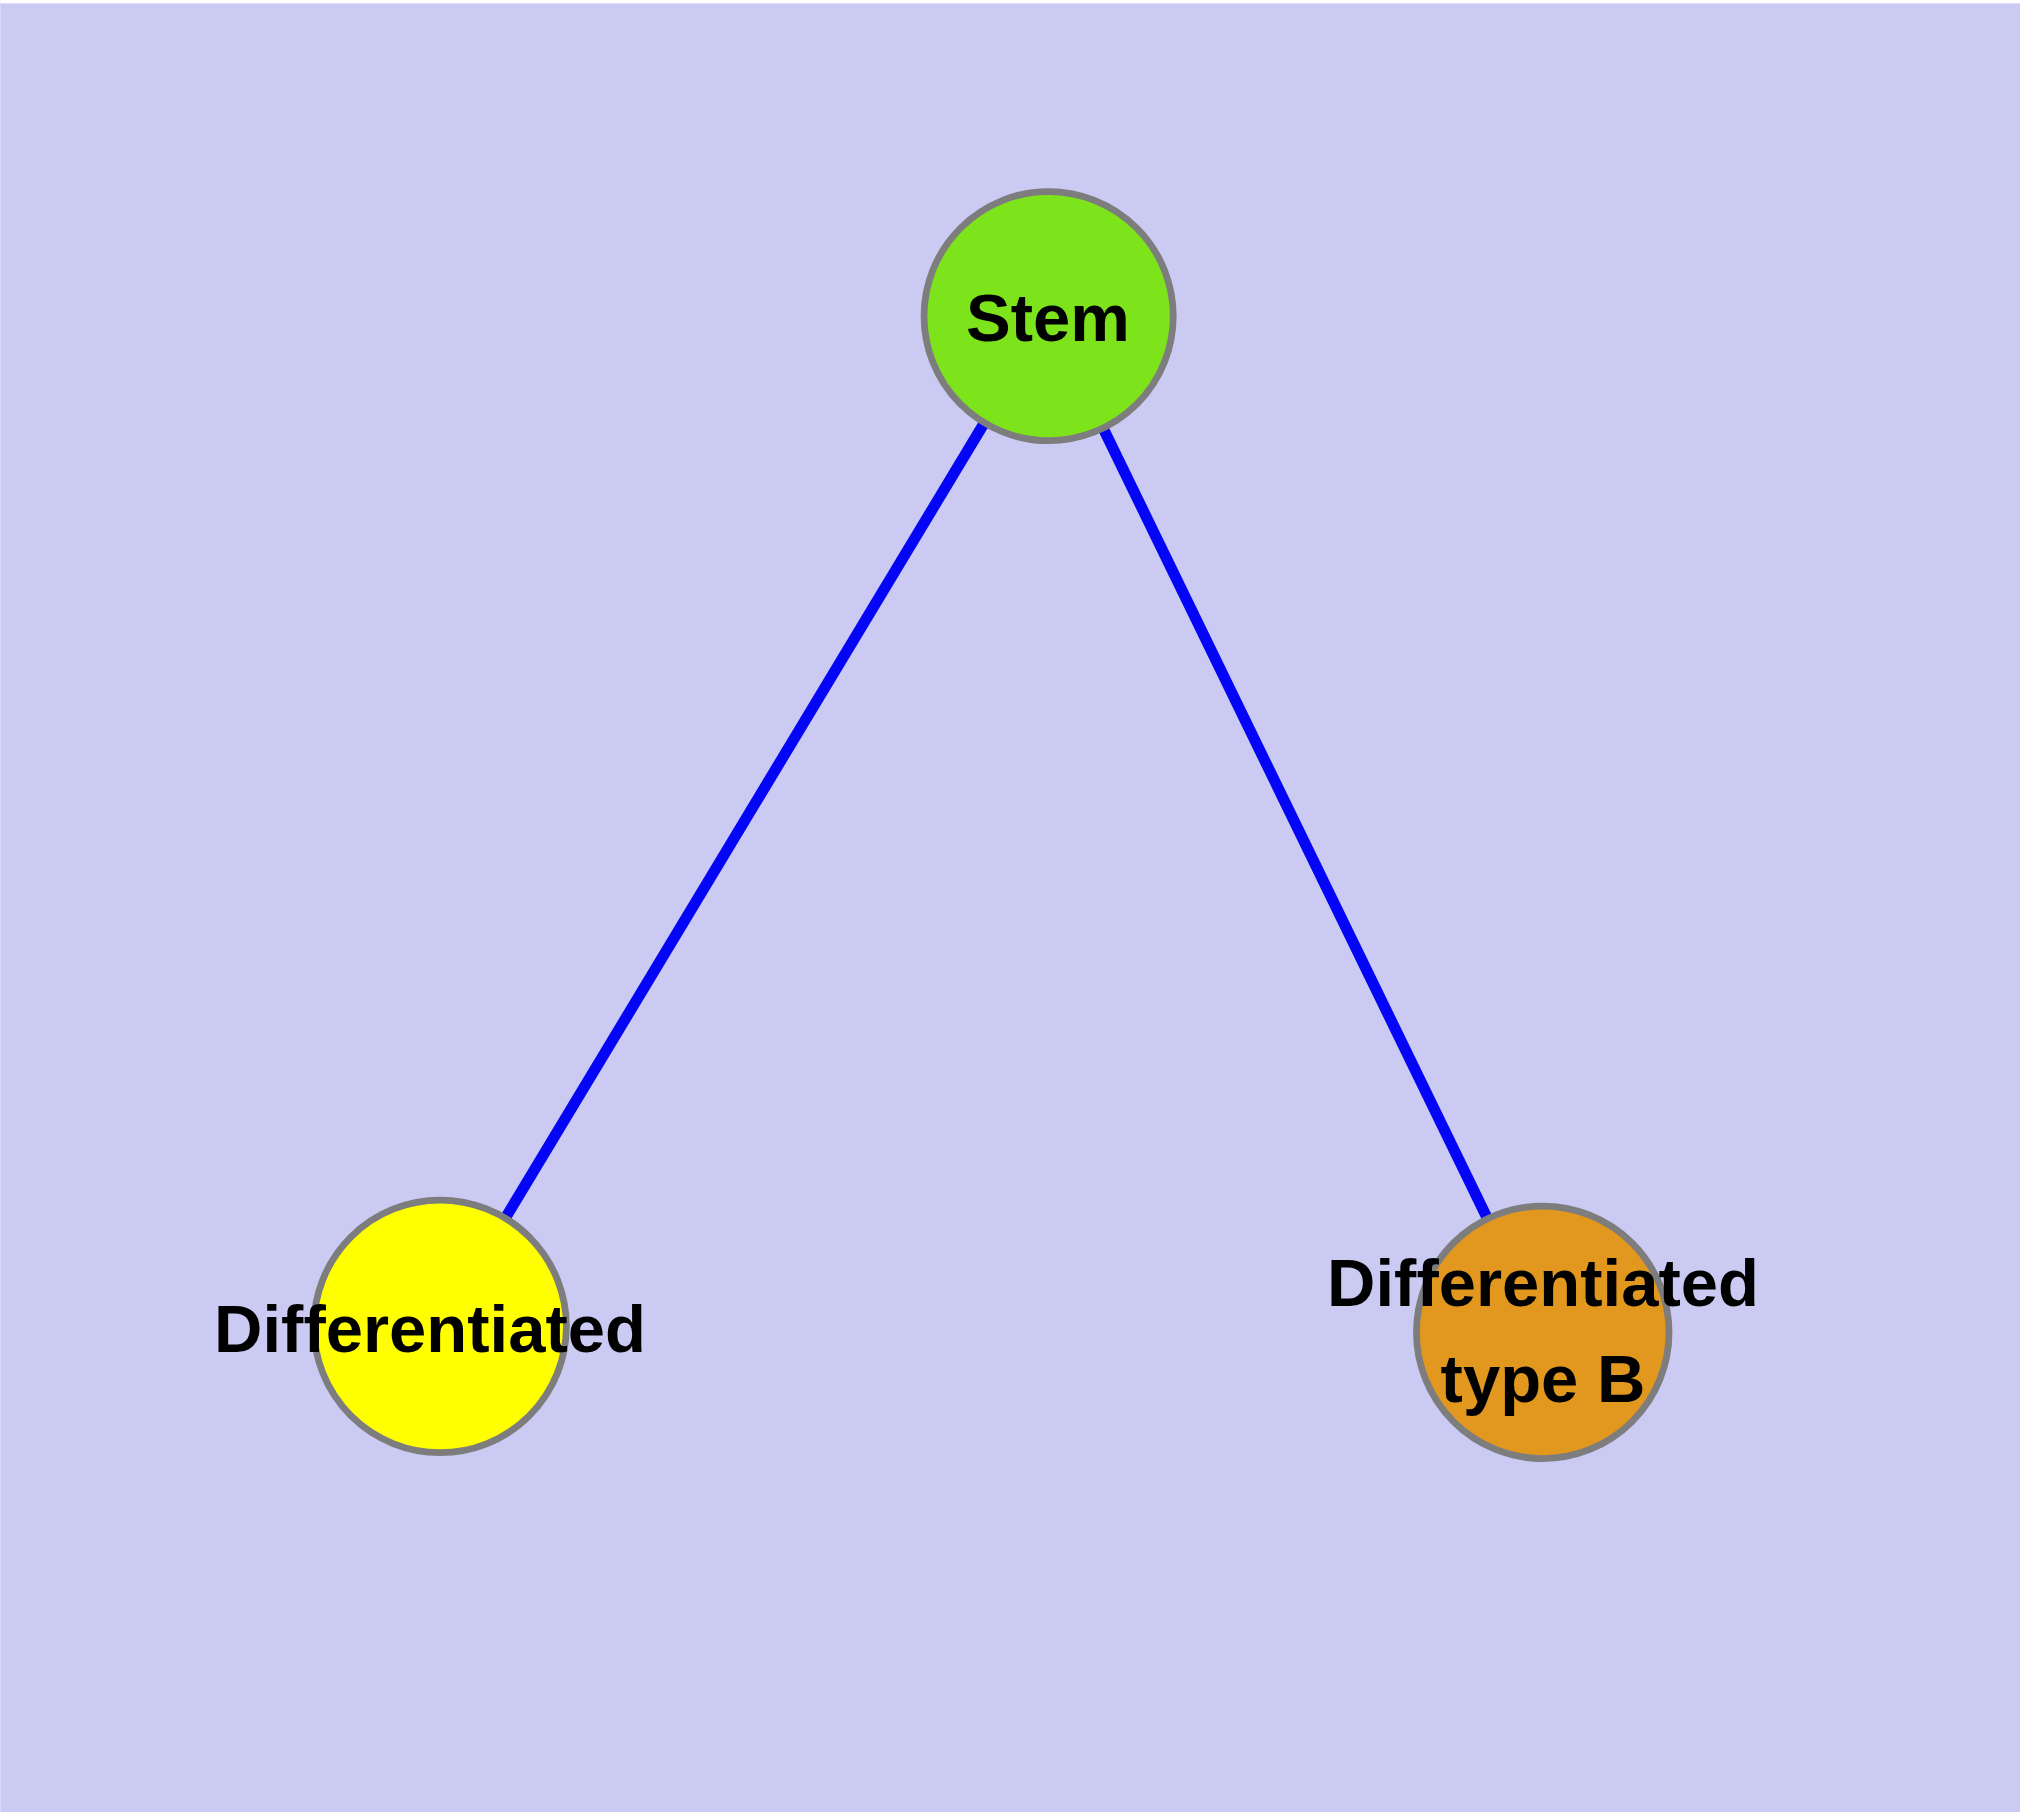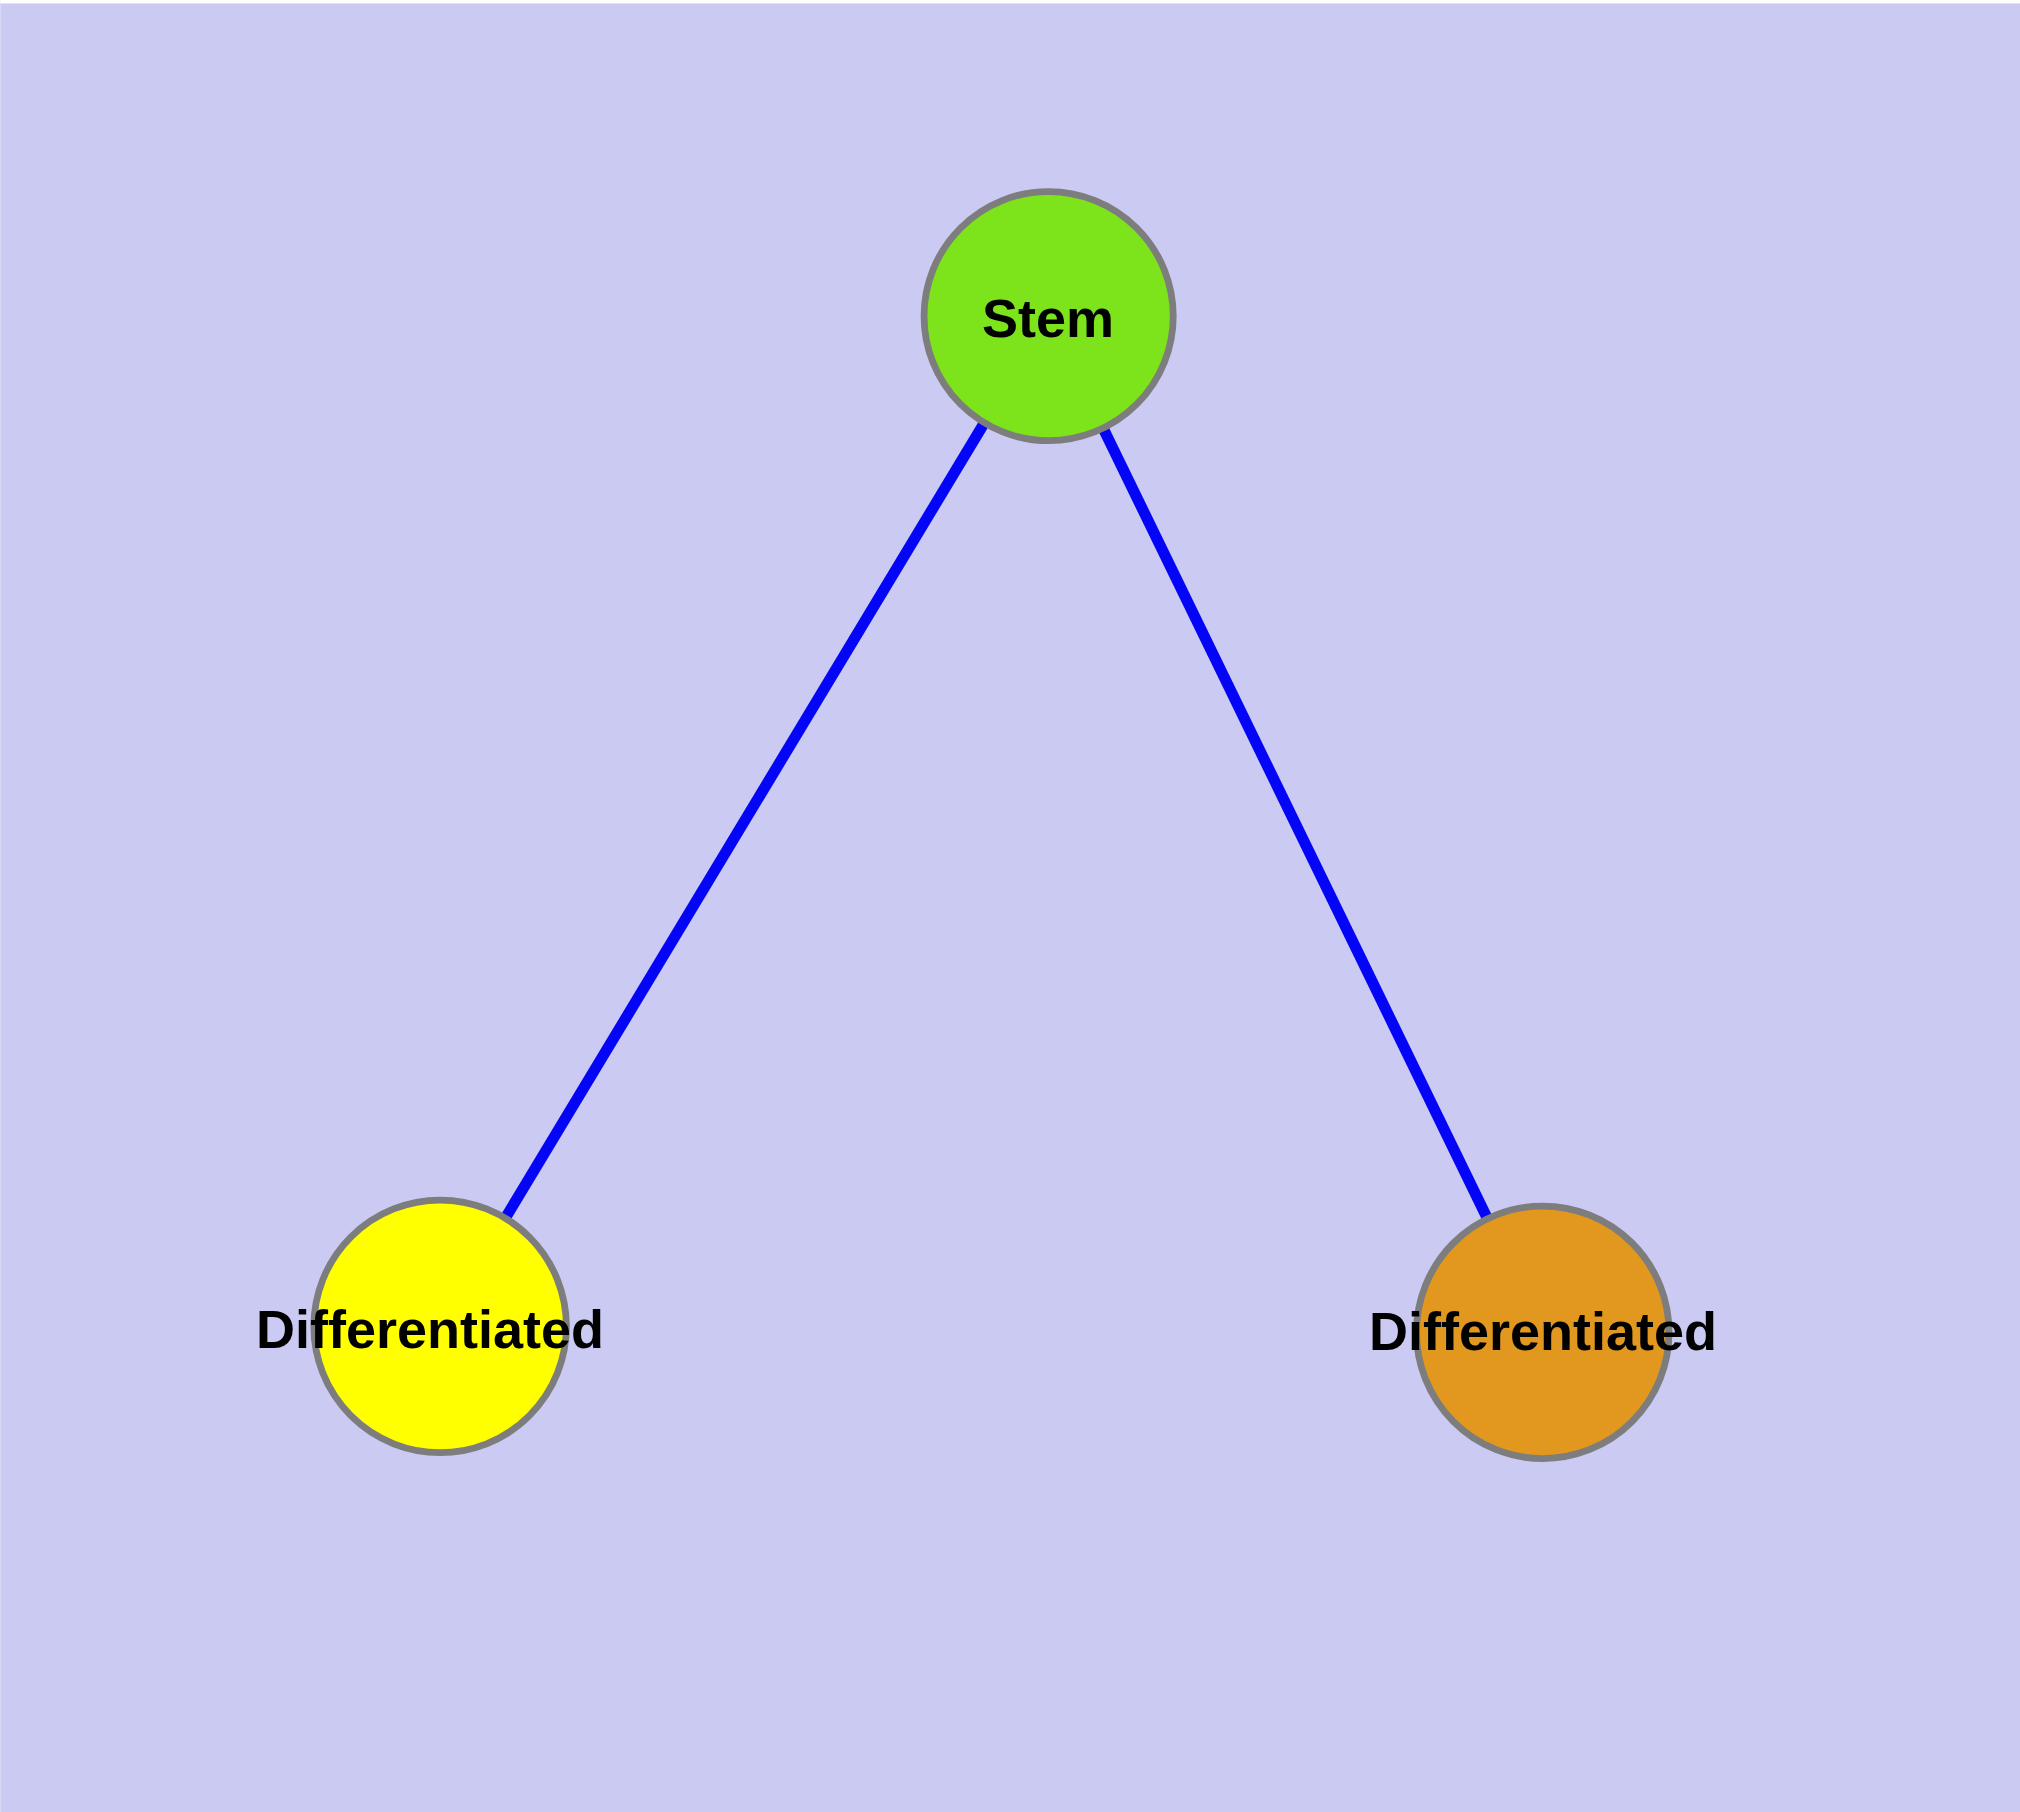--- a/index.html
+++ b/index.html
@@ -25,21 +25,21 @@
     left: 0;
     top: 0;
     display: block;
   }
   .node-label {
     position: absolute;
     transform: translate(-50%, -50%);
     text-align: center;
     color: #000000;
     font-weight: 700;
-    font-size: 54px;
+    font-size: 67px;
     line-height: 96px;
     white-space: nowrap;
     letter-spacing: 0;
   }
   .node-label span {
     display: block;
   }
 </style>
 </head>
 <body>
@@ -63,16 +63,17 @@
   <div class="node-label" style="left:1048px; top:318px;">
     <span>Stem</span>
   </div>
 
   <div class="node-label" style="left:430px; top:1329px;">
     <span>Differentiated</span>
   </div>
 
   <div class="node-label" style="left:1543px; top:1331px;">
     <span>Differentiated</span>
+    <span>type B</span>
   </div>
 
 </div>
 
 
 </body></html>

